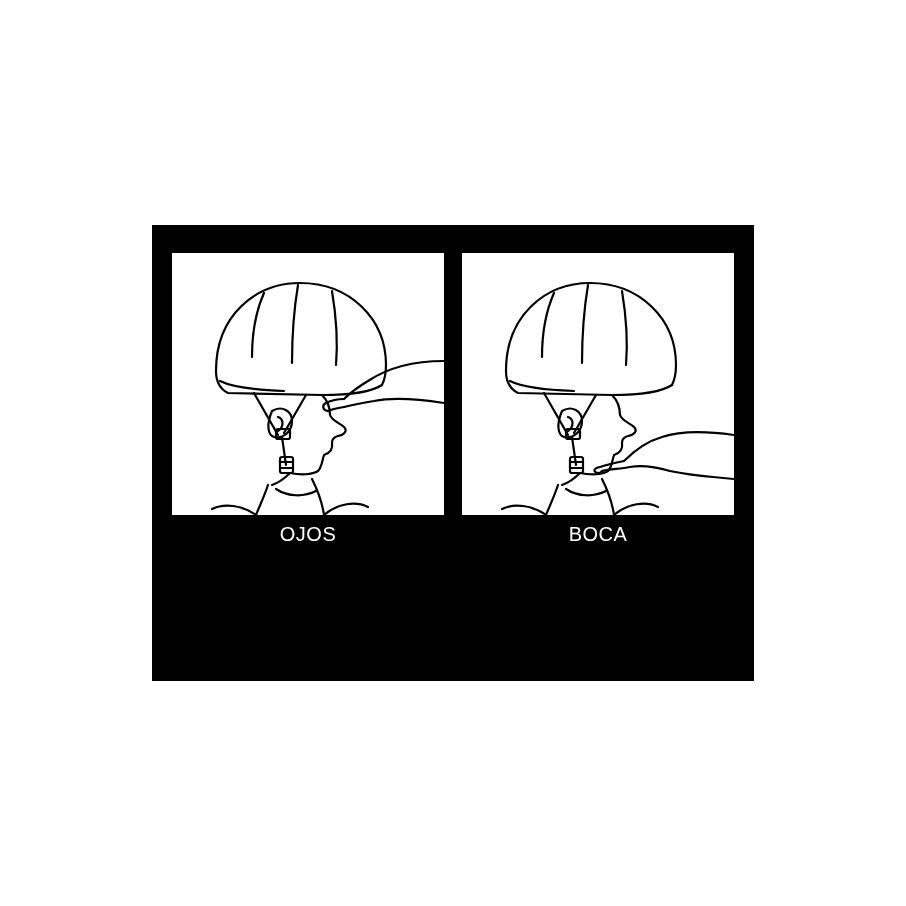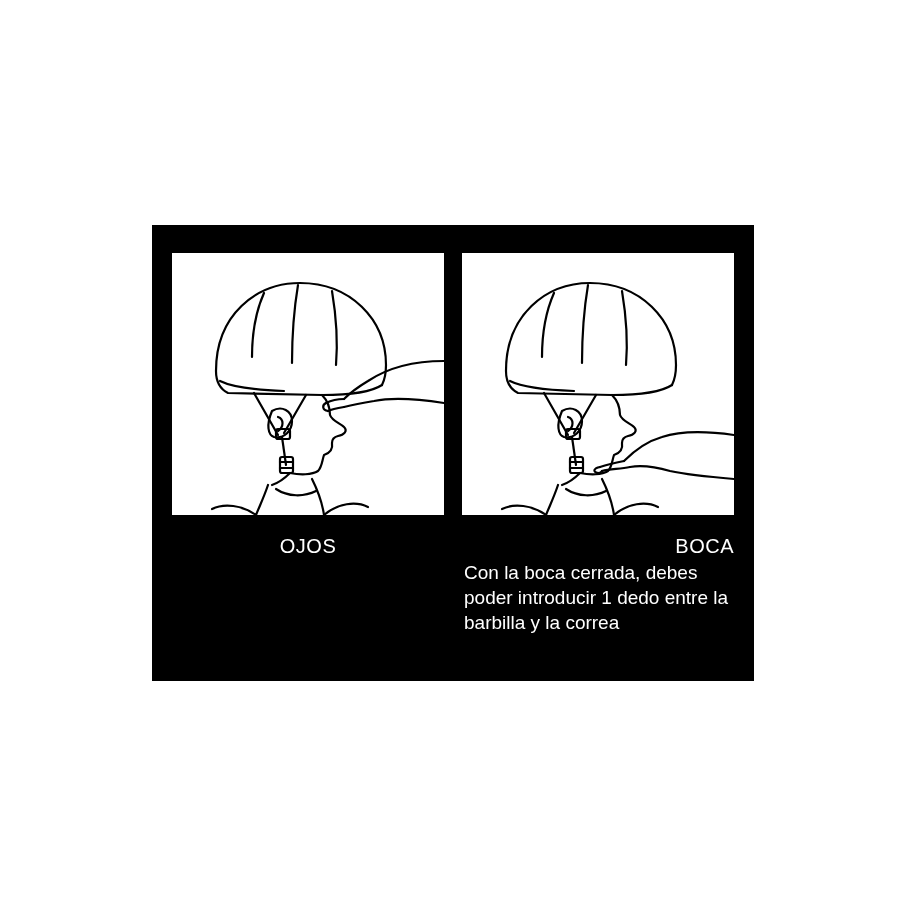--- a/index.html
+++ b/index.html
@@ -56,35 +56,35 @@
     display: block;
     width: 272px;
     height: 262px;
   }
 
   .panel-heading {
     color: #ffffff;
     font-size: 20px;
     line-height: 26px;
     text-align: center;
-    margin-top: 18px;
+    margin-top: 6px;
     letter-spacing: 0.5px;
   }
 
   .panel-caption {
     color: #ffffff;
     font-size: 19px;
     line-height: 25px;
     text-align: left;
     margin-top: 1px;
     padding: 0 2px;
   }
 
   .panel-right .panel-heading {
-    text-align: right;
+    text-align: center;
   }
 </style>
 </head>
 <body>
 
 <div id="figure">
   <div class="panels">
 
     <div class="panel panel-left">
       <div class="illustration">
@@ -173,17 +173,16 @@
             <path d="M272 182 C244 178 218 178 200 184 C186 188 172 198 162 208"></path>
             <path d="M272 226 C248 224 226 222 208 218 C194 214 180 212 168 214"></path>
 
             <path d="M162 208 C152 210 144 212 138 214"></path>
             <path d="M168 214 C158 216 148 216 140 218"></path>
             <path d="M138 214 C132 215 130 219 136 220 C139 220 139 219 140 218"></path>
           </g>
         </svg>
       </div>
       <div class="panel-heading">BOCA</div>
-      <div class="panel-caption">Con la boca cerrada, debes poder introducir 1 dedo entre la barbilla y la correa</div>
     </div>
 
   </div>
 </div>
 
 </body></html>

